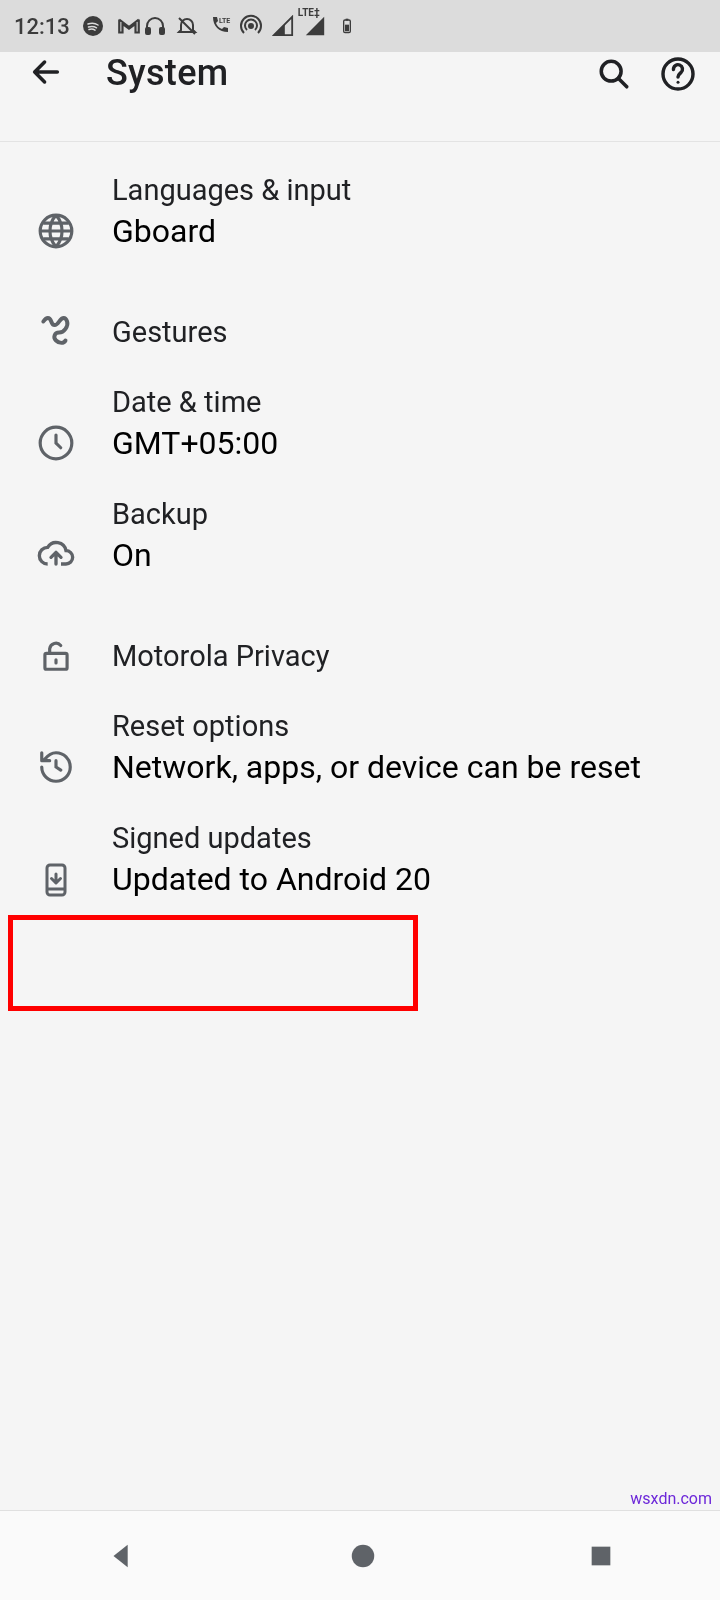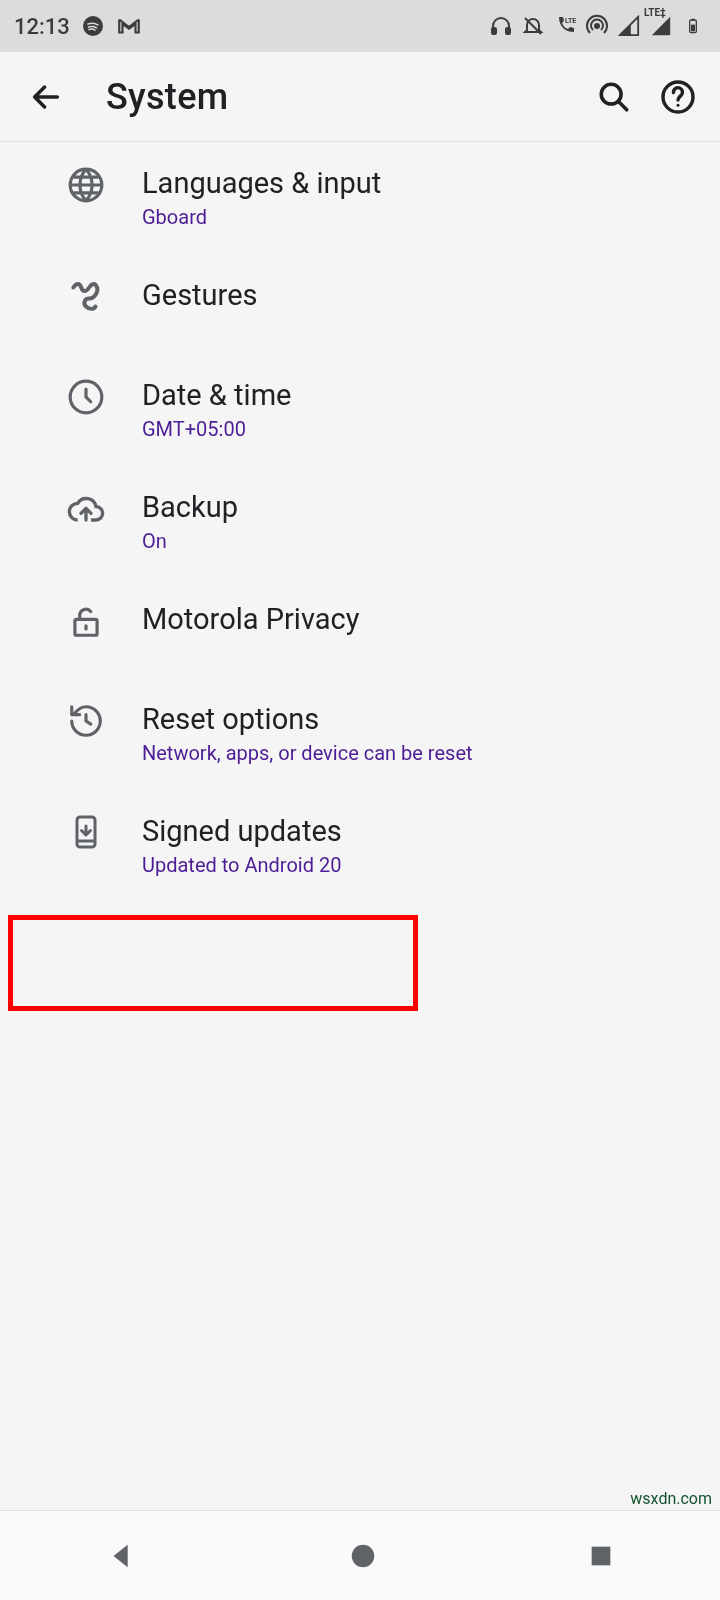--- a/index.html
+++ b/index.html
@@ -16,69 +16,66 @@
   
   .status-bar {
     height: 52px;
     background: #dcdcdc;
     display: flex;
     align-items: center;
     padding: 0 14px;
     font-size: 22px;
     font-weight: 500;
     color: #3c3c3c;
-    justify-content: space-between;
   }
   .status-left { display: flex; align-items: center; gap: 10px; }
   .status-right { display: flex; align-items: center; gap: 6px; }
   .status-bar .ic { width: 26px; height: 26px; display: inline-flex; align-items:center; justify-content:center; }
 
   
   .header {
     height: 90px;
     background: #f5f5f5;
     display: flex;
-    align-items: center;
     padding: 0 20px 0 26px;
     border-bottom: 1px solid #e3e3e3;
   }
   .header .back { width: 40px; height: 40px; display:flex; align-items:center; justify-content:center; }
   .header .title {
     font-size: 36px;
     font-weight: 500;
     margin-left: 40px;
     flex: 1;
     letter-spacing: 0.3px;
   }
   .header .search, .header .help { width:44px; height:44px; display:flex; align-items:center; justify-content:center; margin-left:20px;}
 
   
   .list { padding-top: 10px; }
   .row {
     display: flex;
-    align-items: flex-start;
+    align-items: flex-end;
     min-height: 112px;
     padding: 14px 20px 14px 0;
-    margin-left: 30px;
   }
   .row .icon-slot {
     width: 112px;
     display: flex;
     align-items: center;
     justify-content: center;
   }
   .row .text-slot { flex: 1; }
   .row .row-title {
     font-size: 29px;
     color: #202124;
     line-height: 1.2;
   }
   .row .row-sub {
-    font-size: 20px;
-    color: #4c1d95;
+    font-size: 32px;
+    color: #000000;
     margin-top: 4px;
   }
   .row.single { min-height: 100px; }
 
   .highlight {
     position: absolute;
     border: 5px solid #ff0000;
     pointer-events: none;
   }
 
@@ -91,21 +88,21 @@
     border-top: 1px solid #e0e0e0;
     display: flex;
     justify-content: space-around;
     align-items: center;
   }
   .watermark {
     position: absolute;
     right: 8px;
     bottom: 92px;
     font-size: 16px;
-    color: #14532d;
+    color: #6d28d9;
   }
 
   svg { display:block; }
 </style>
 </head>
 <body>
 
 <div class="status-bar">
   <div class="status-left">
     <span>12:13</span>

